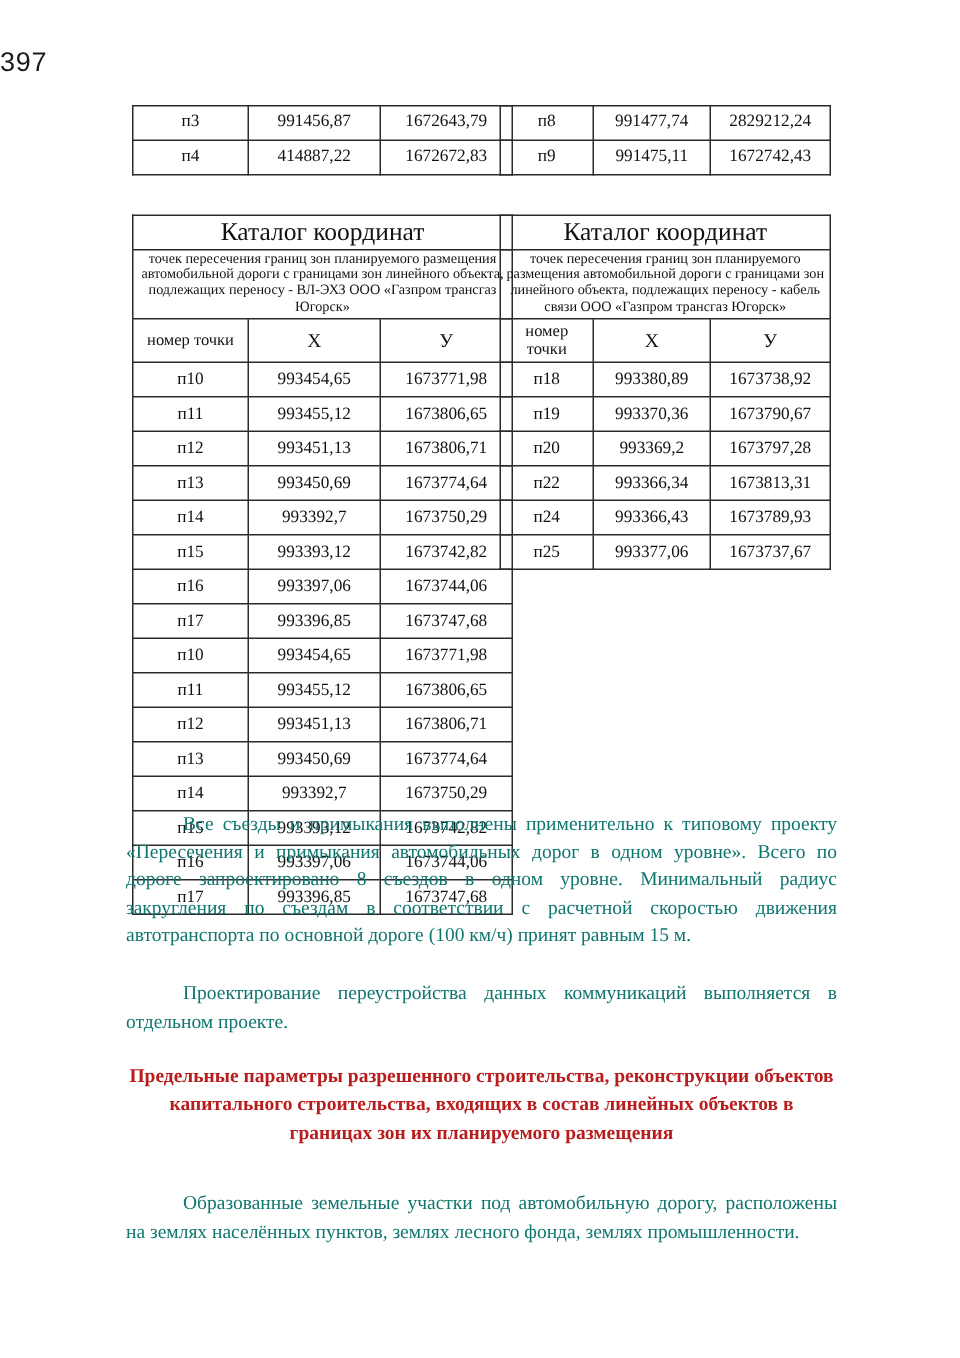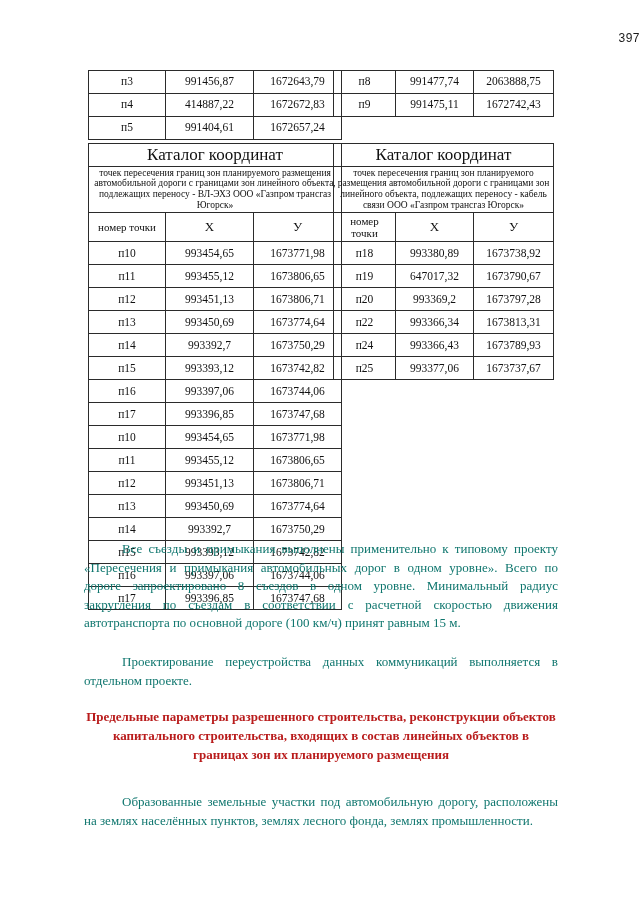--- a/index.html
+++ b/index.html
@@ -23,23 +23,23 @@
     height: 905px;
     background: #fff;
   }
 
   
   .page-number {
     position: absolute;
     top: 31px;
     left: 0;
     width: 640px;
-    text-align: right;
+    text-align: left;
     font-family: "Liberation Sans", "DejaVu Sans", sans-serif;
-    font-size: 12px;
+    font-size: 18px;
     letter-spacing: 0.5px;
     color: #1a1a1a;
   }
 
   
   table.coord {
     border-collapse: collapse;
     table-layout: fixed;
     font-size: 11.5px;
     color: #111;
@@ -168,39 +168,34 @@
       <tr>
         <td>п3</td>
         <td>991456,87</td>
         <td>1672643,79</td>
       </tr>
       <tr>
         <td>п4</td>
         <td>414887,22</td>
         <td>1672672,83</td>
       </tr>
-      <tr>
-        <td>п5</td>
-        <td>991404,61</td>
-        <td>1672657,24</td>
-      </tr>
     </tbody>
   </table>
 
   <table class="coord" id="top-right-table">
     <colgroup>
       <col class="c-num">
         <col class="c-x">
         <col class="c-y">
     </colgroup>
     <tbody>
       <tr>
         <td>п8</td>
         <td>991477,74</td>
-        <td>2063888,75</td>
+        <td>2829212,24</td>
       </tr>
       <tr>
         <td>п9</td>
         <td>991475,11</td>
         <td>1672742,43</td>
       </tr>
     </tbody>
   </table>
 
   <table class="coord" id="left-table">
@@ -322,21 +317,21 @@
         <td class="col-head wide-x">Х</td>
         <td class="col-head wide-y">У</td>
       </tr>
       <tr>
         <td class="data">п18</td>
         <td class="data">993380,89</td>
         <td class="data">1673738,92</td>
       </tr>
       <tr>
         <td class="data">п19</td>
-        <td class="data">647017,32</td>
+        <td class="data">993370,36</td>
         <td class="data">1673790,67</td>
       </tr>
       <tr>
         <td class="data">п20</td>
         <td class="data">993369,2</td>
         <td class="data">1673797,28</td>
       </tr>
       <tr>
         <td class="data">п22</td>
         <td class="data">993366,34</td>

